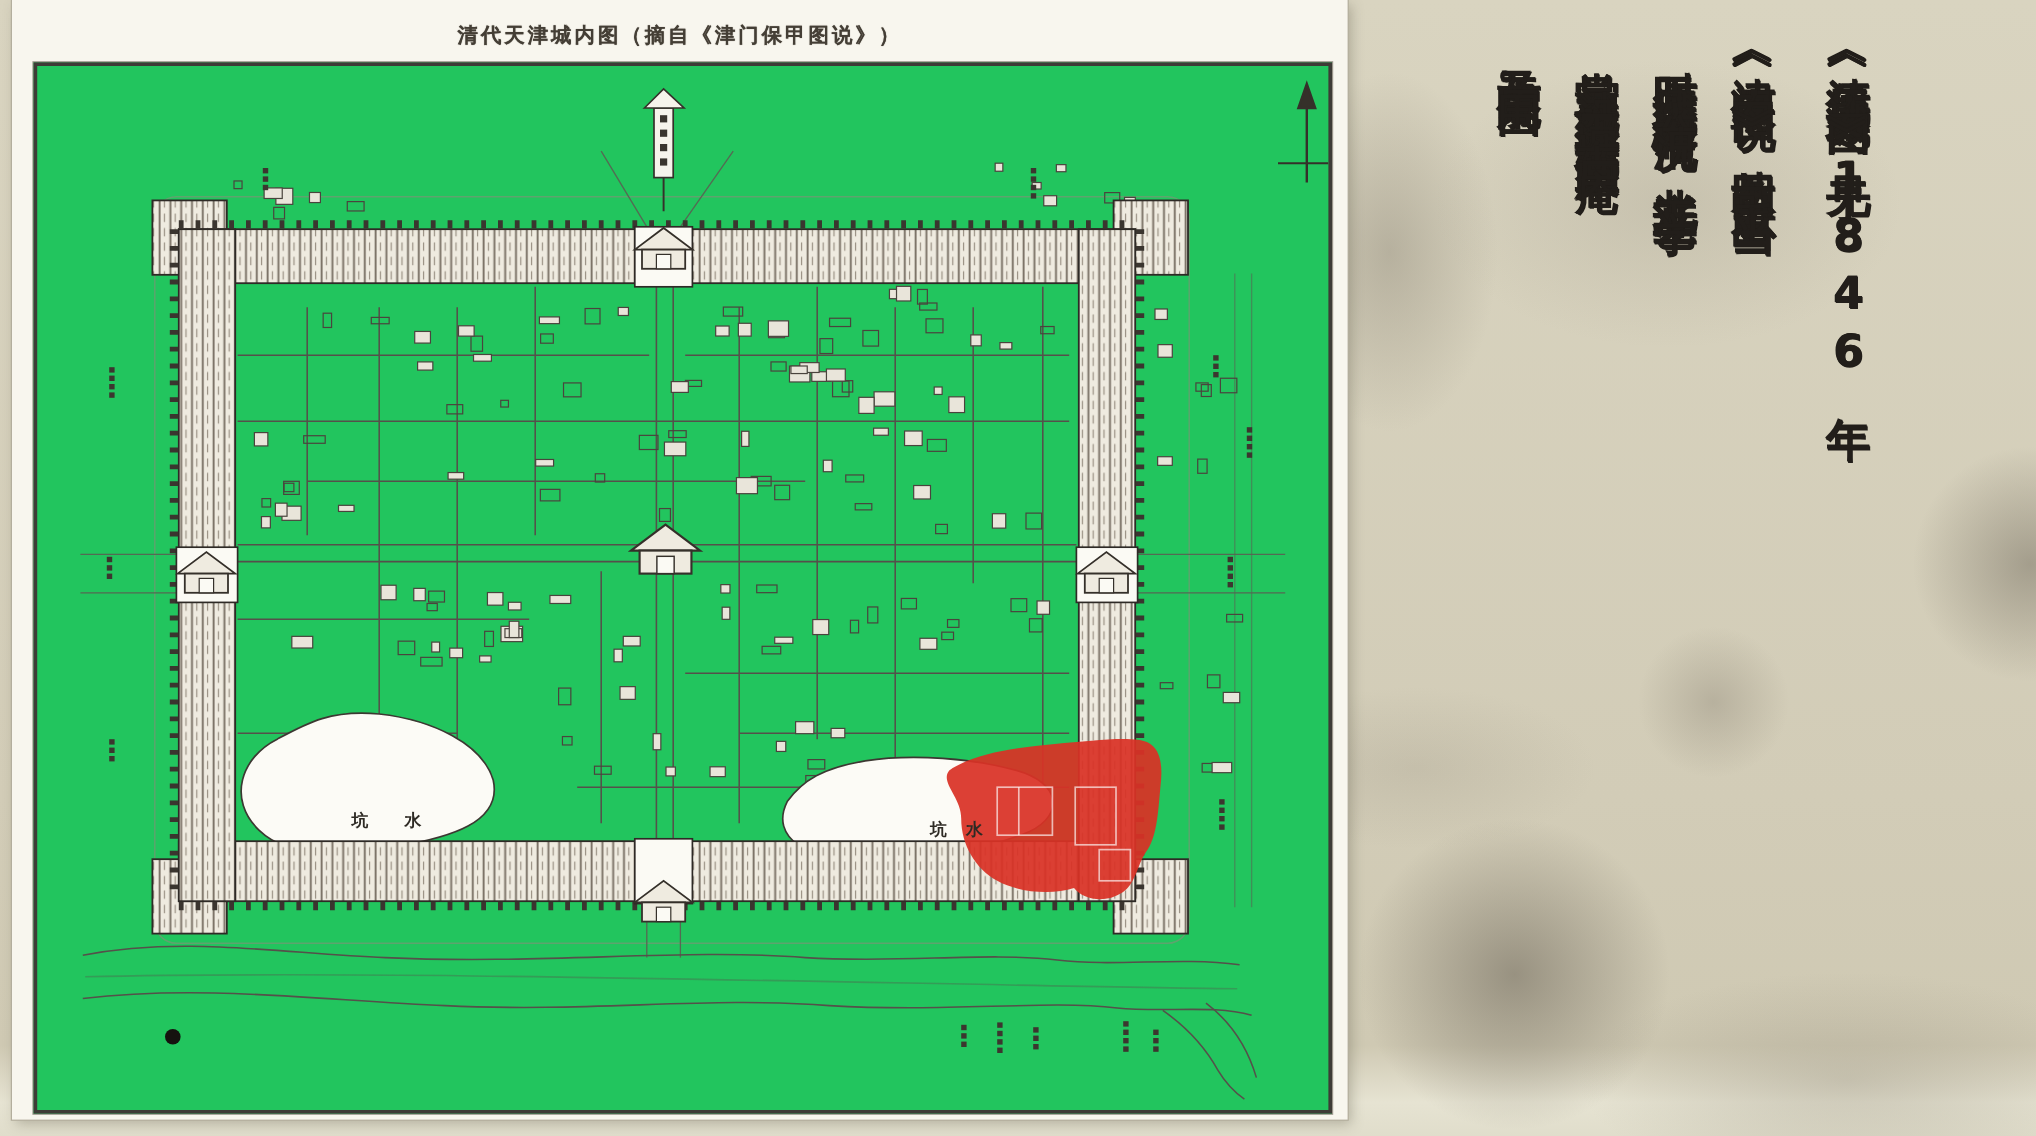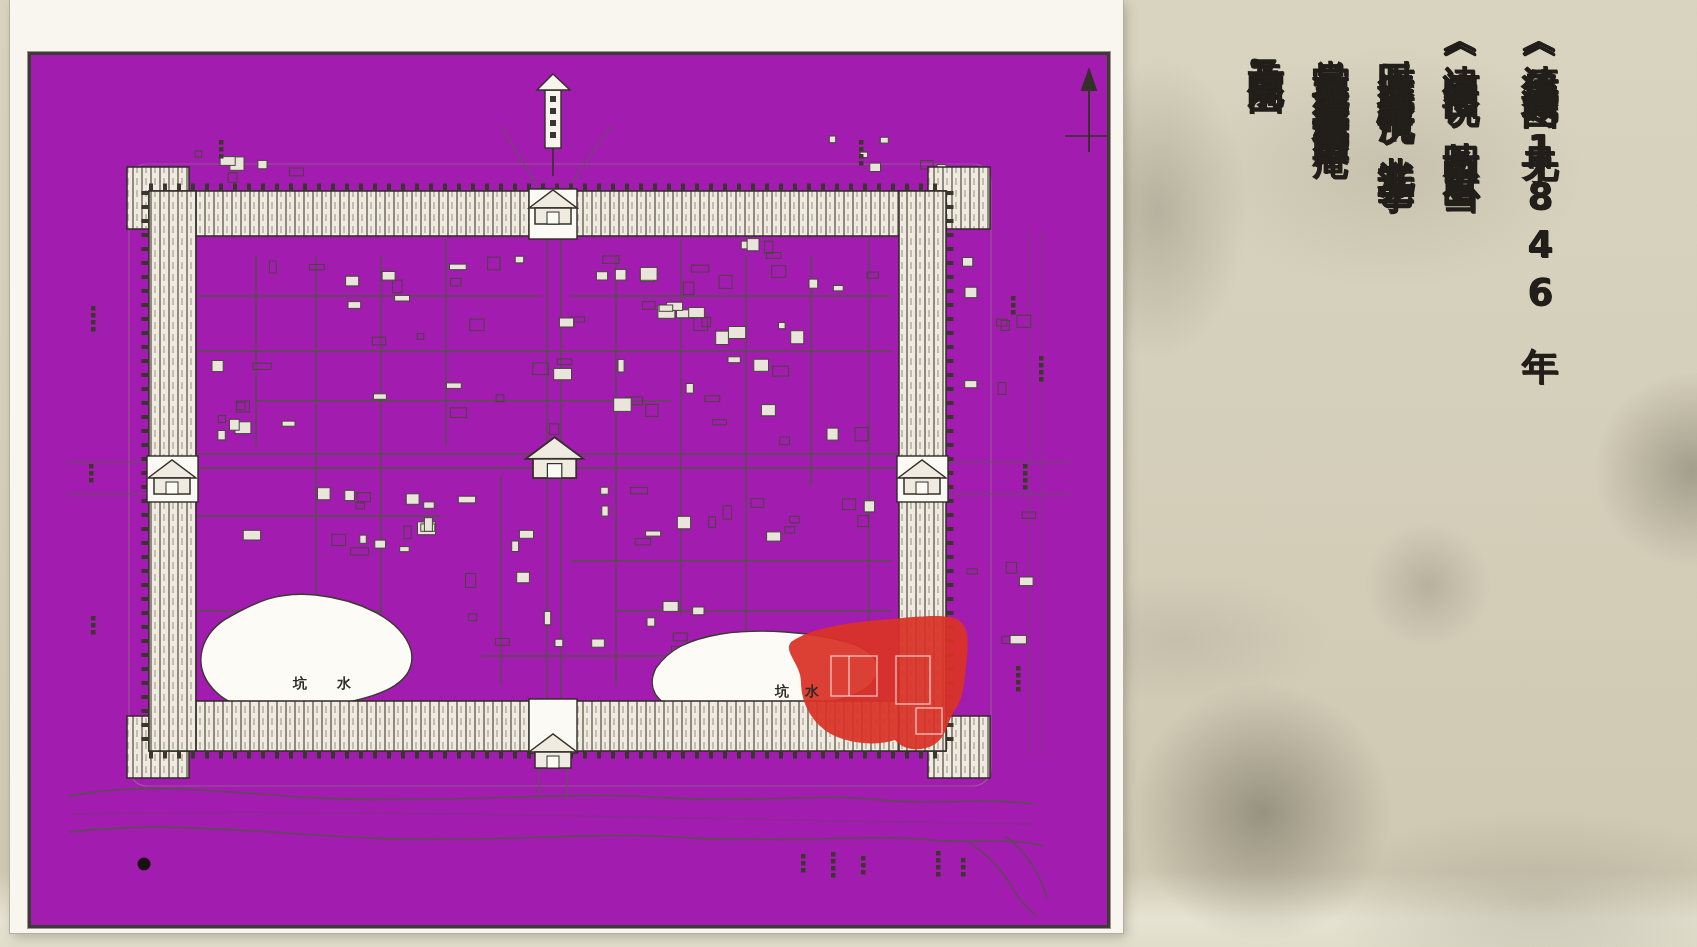--- a/index.html
+++ b/index.html
@@ -21,21 +21,21 @@
     background:#f8f6ee;
     box-shadow:0 0 0 1px #b3ae9d, 3px 4px 10px rgba(90,85,70,.35);
   }
   .map-title{
     position:absolute;left:0;top:18px;width:100%;text-align:center;
     font-size:17px;font-weight:700;letter-spacing:2.5px;color:#443e35;
     text-shadow:0 0 .7px #5a544a;
   }
   .map-frame{
     position:absolute;left:18px;top:52px;width:1076px;height:870px;
-    border:3px solid #3e3b36;background:#a21caf;
+    border:3px solid #3e3b36;background:#22c55e;
     box-shadow:0 0 0 1px #9a958a;
   }
   .map-frame svg{display:block;width:100%;height:100%;}
   .caption{
     position:absolute;right:22px;top:30px;height:905px;
     writing-mode:vertical-rl;text-orientation:upright;
     font-family:"DejaVu Sans", sans-serif;
     font-size:37px;font-weight:700;color:#221e1a;
     line-height:1.76;letter-spacing:5px;
     text-shadow:.6px .6px 0 #221e1a, -.4px -.4px 0 #221e1a;
@@ -44,20 +44,21 @@
   .caption p.indent-deep{padding-block-start:102px;}
   .caption p.indent-small{padding-block-start:14px;}
   .map-line{stroke:#55504a;stroke-width:1.3;fill:none;}
   .map-line2{stroke:#5e5952;stroke-width:1.1;fill:none;opacity:.85;}
   text.pond{font-family:"DejaVu Sans",sans-serif;font-size:14px;fill:#2e2a24;font-weight:700;}
 </style>
 </head>
 <body>
 
 <div class="panel">
+  <div class="map-title">清代天津城内图（摘自《津门保甲图说》）</div>
   <div class="map-frame">
     <svg id="map-svg" viewBox="0 0 1076 868">
       <defs>
         <pattern id="wl" patternUnits="userSpaceOnUse" width="9" height="12">
           <rect width="9" height="12" fill="#efebe0"></rect>
           <line x1="3" y1="0" x2="3" y2="12" stroke="#7a7165" stroke-width="1.6"></line>
           <line x1="7" y1="2" x2="7" y2="9" stroke="#9a9184" stroke-width="1"></line>
         </pattern>
         <g id="gate">
           <path d="M-24,-16 L0,-34 L24,-16 Z" fill="#efebe0" stroke="#35302a" stroke-width="1.5"></path>

